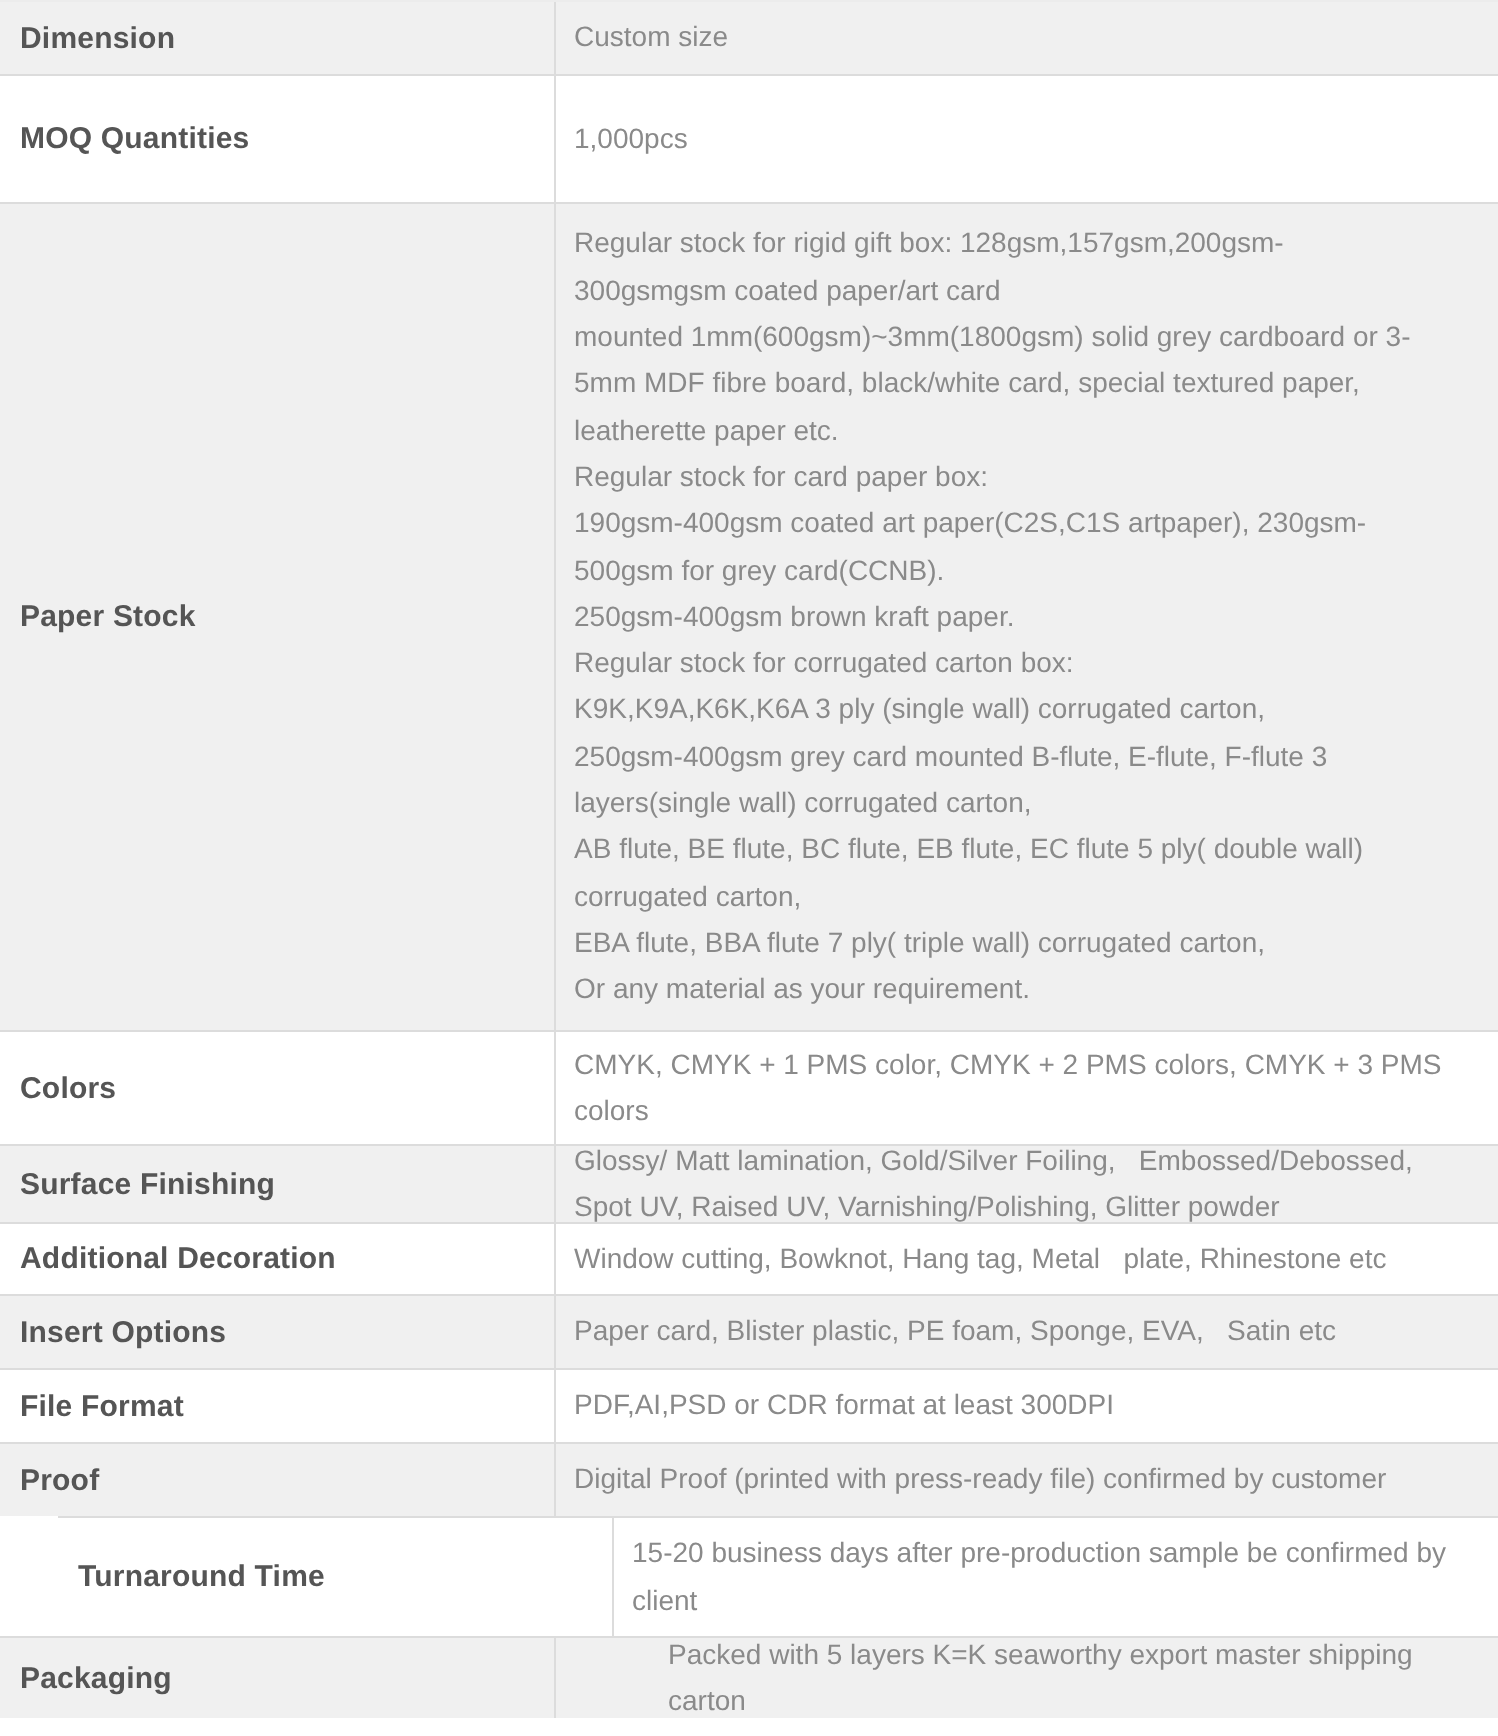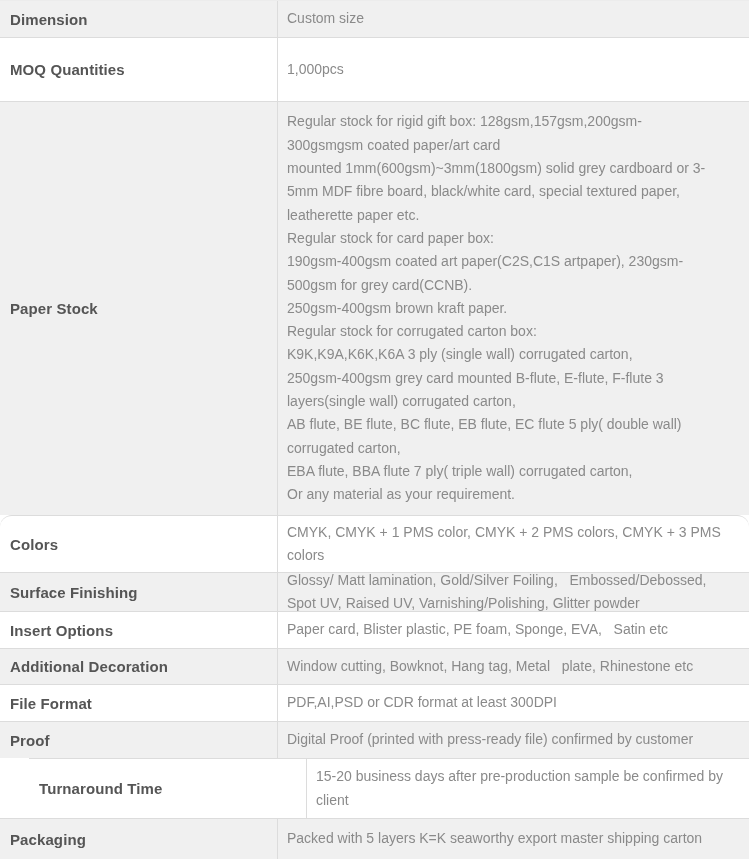--- a/index.html
+++ b/index.html
@@ -46,28 +46,28 @@
     color: #8a8a8a;
     font-size: 14px;
     line-height: 23.3px;
     white-space: pre-wrap;
     overflow: hidden;
   }
   
   .h-dimension   { height: 36px; text-align: center; }
   .h-moq         { height: 64px; }
   .h-paperstock  { height: 414px; }
-  .h-colors      { height: 57px; border-radius: 12px; }
+  .h-colors      { height: 57px; }
   .h-surface     { height: 39px; }
   .h-insert      { height: 37px; }
   .h-decoration  { height: 36px; }
   .h-fileformat  { height: 37px; }
   .h-proof       { height: 37px; }
   .h-turnaround  { height: 60px; margin-left: 29px; }
-  .h-packaging   { height: 41px; }
+  .h-packaging   { height: 41px; gap: 47px; }
 </style>
 </head>
 <body>
 
 <div class="spec-table">
 
   <div class="row h-dimension">
     <div class="cell-label">Dimension</div>
     <div class="cell-value">Custom size</div>
   </div>
@@ -103,28 +103,28 @@
     <div class="cell-value">CMYK, CMYK + 1 PMS color, CMYK + 2 PMS colors, CMYK + 3 PMS
 colors</div>
   </div>
 
   <div class="row h-surface">
     <div class="cell-label">Surface Finishing</div>
     <div class="cell-value">Glossy/ Matt lamination, Gold/Silver Foiling,   Embossed/Debossed,
 Spot UV, Raised UV, Varnishing/Polishing, Glitter powder</div>
   </div>
 
+  <div class="row h-decoration">
+    <div class="cell-label">Additional Decoration</div>
+    <div class="cell-value">Window cutting, Bowknot, Hang tag, Metal   plate, Rhinestone etc</div>
+  </div>
+
   <div class="row h-insert">
     <div class="cell-label">Insert Options</div>
     <div class="cell-value">Paper card, Blister plastic, PE foam, Sponge, EVA,   Satin etc</div>
-  </div>
-
-  <div class="row h-decoration">
-    <div class="cell-label">Additional Decoration</div>
-    <div class="cell-value">Window cutting, Bowknot, Hang tag, Metal   plate, Rhinestone etc</div>
   </div>
 
   <div class="row h-fileformat">
     <div class="cell-label">File Format</div>
     <div class="cell-value">PDF,AI,PSD or CDR format at least 300DPI</div>
   </div>
 
   <div class="row h-proof">
     <div class="cell-label">Proof</div>
     <div class="cell-value">Digital Proof (printed with press-ready file) confirmed by customer</div>

